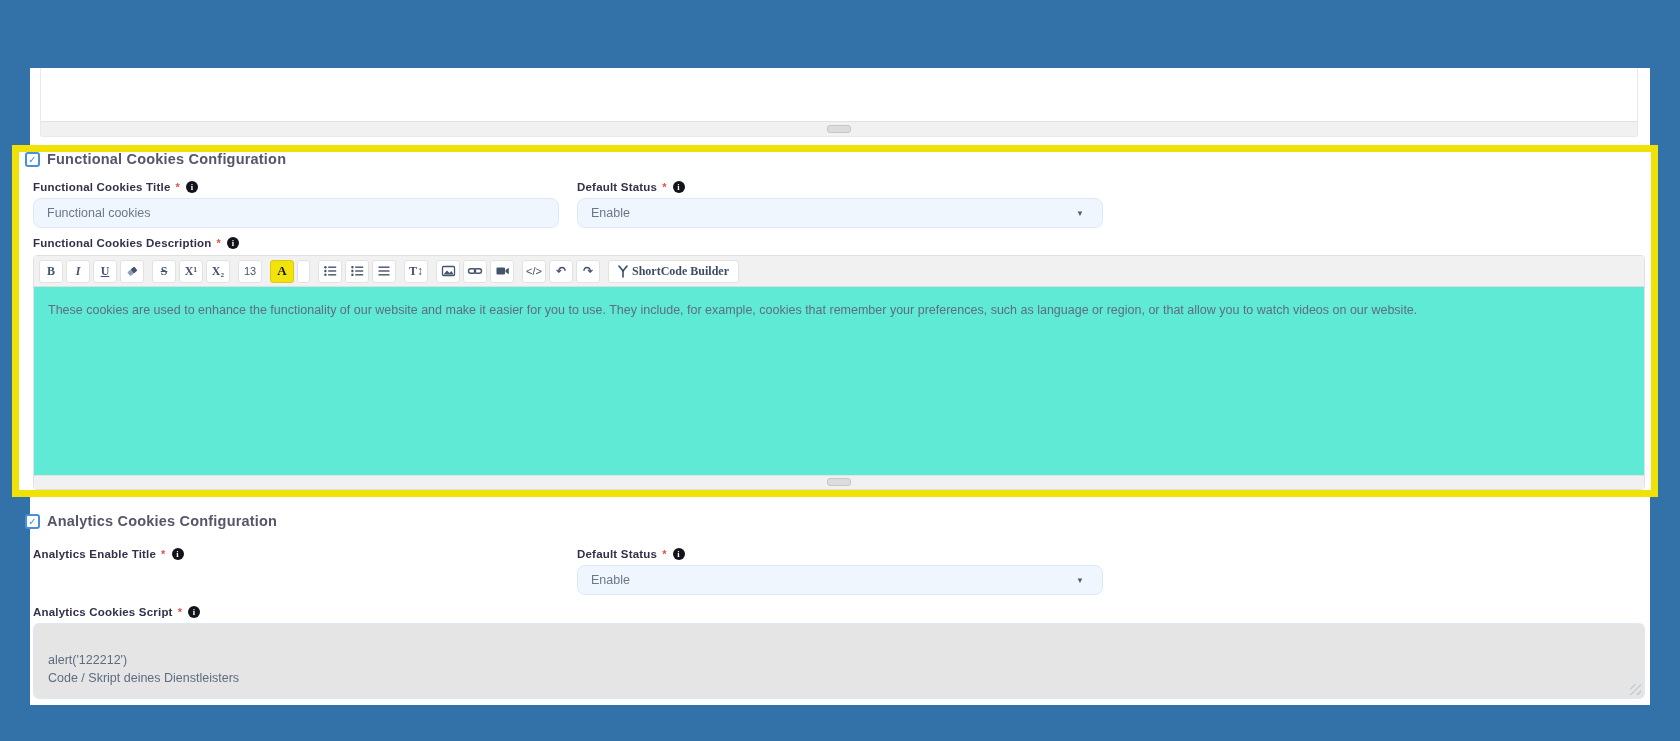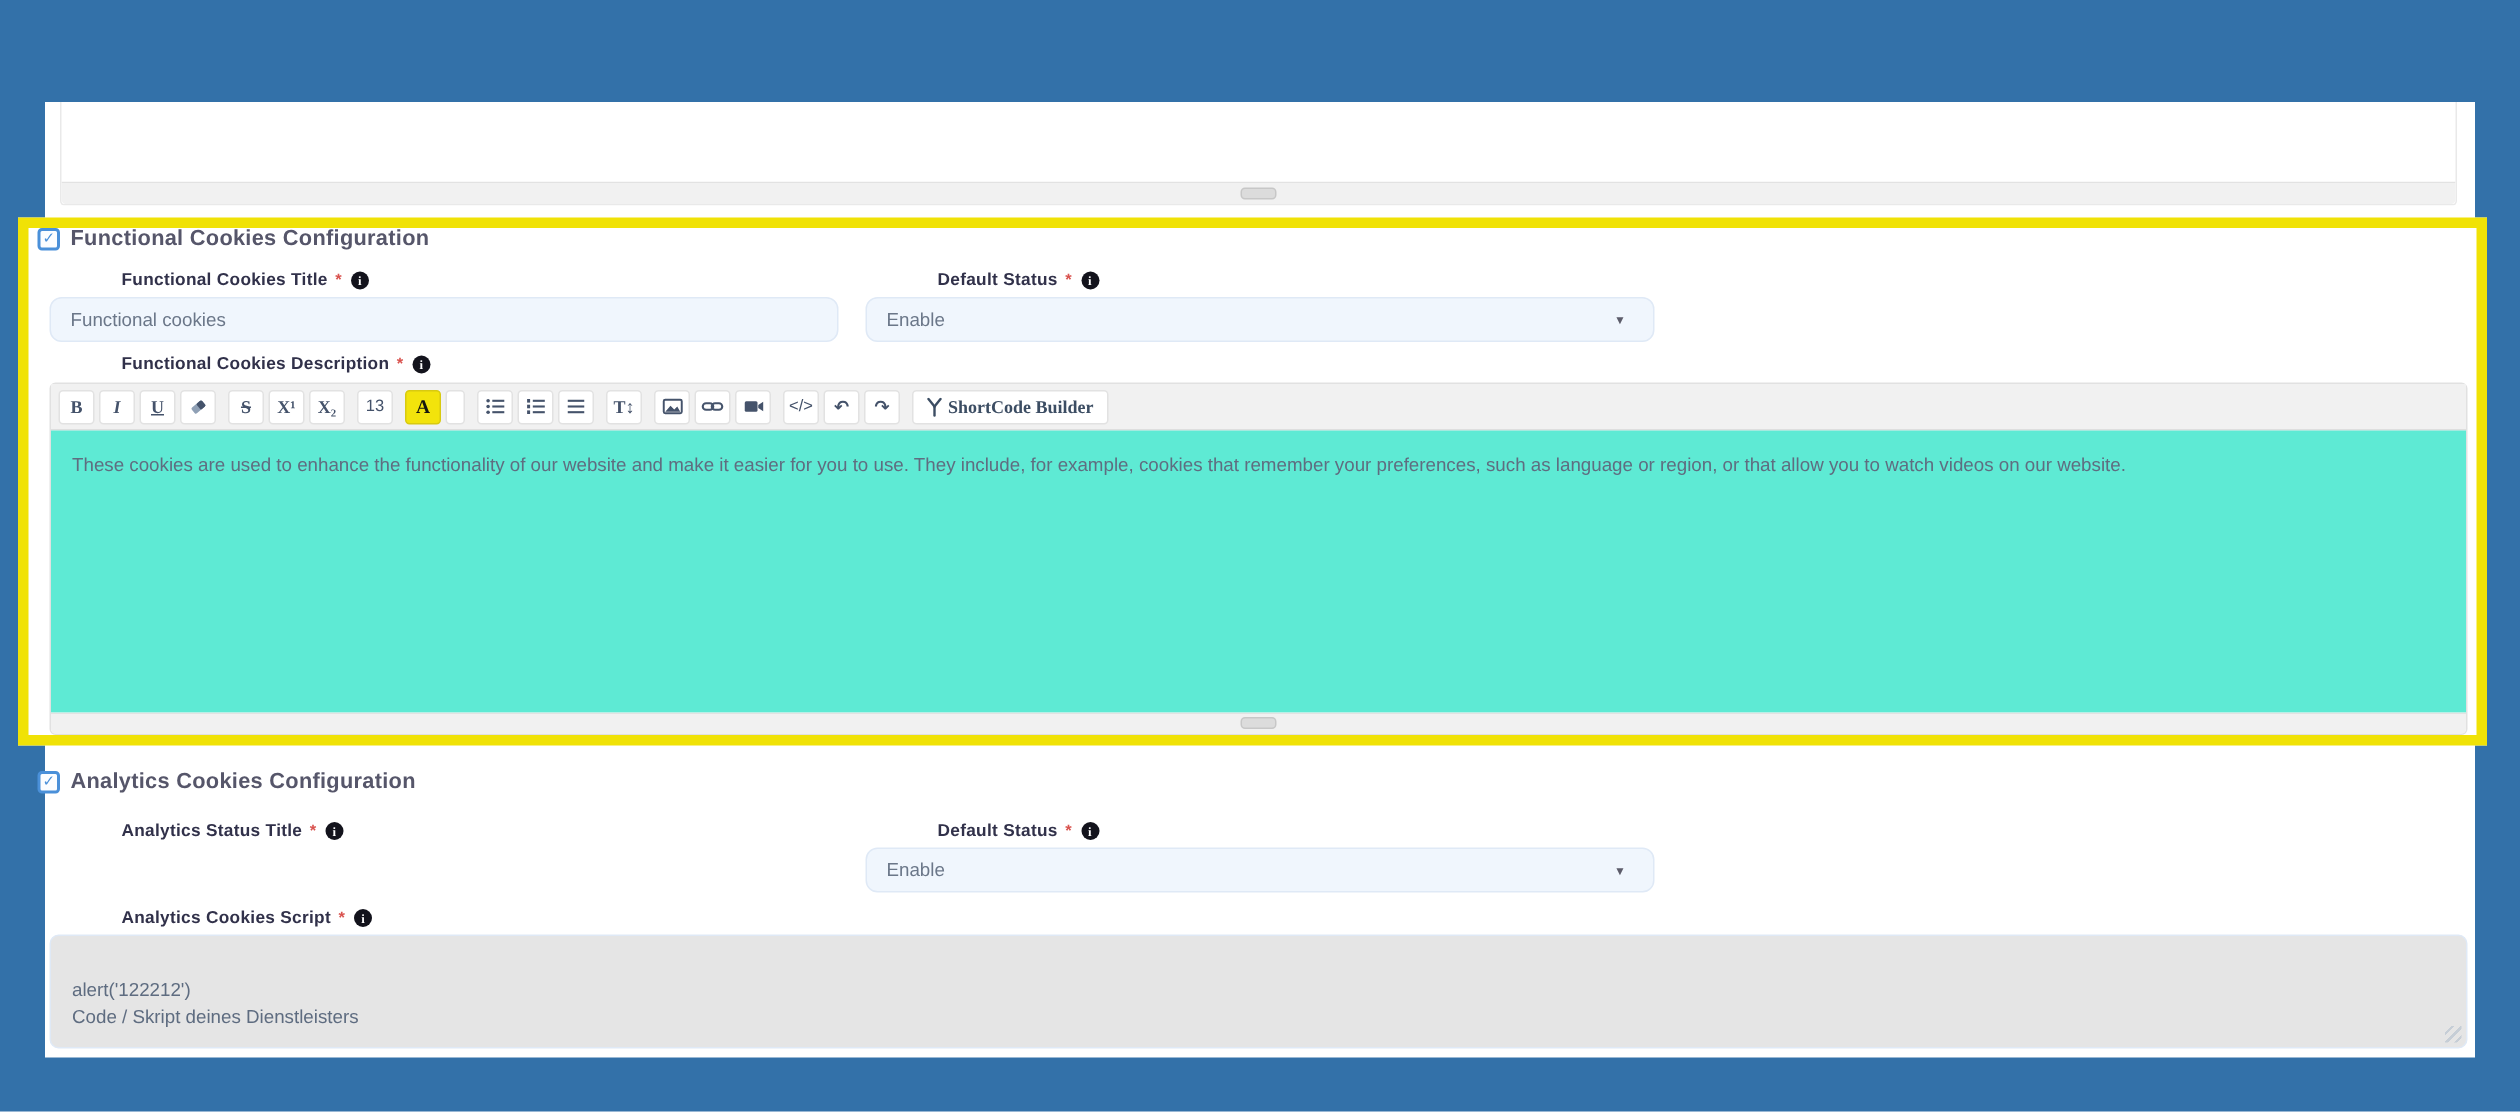--- a/index.html
+++ b/index.html
@@ -21,21 +21,21 @@
     background:#ffffff; border:7px solid #f0e206; }
 
   
   .checkbox { position:absolute; width:15px; height:15px; background:#fbfdff;
     border:2px solid #4a90d9; border-radius:3px; display:flex; align-items:center; justify-content:center;
     font-size:10px; font-weight:bold; color:#4a90d9; line-height:1; }
   .section-heading { position:absolute; font-size:14.5px; font-weight:bold; color:#56566a; letter-spacing:.2px; }
 
   
   .field-label { position:absolute; display:flex; align-items:center; gap:4px;
-    font-size:11.5px; font-weight:bold; color:#31314a; letter-spacing:.2px;margin-left:48px; }
+    font-size:11.5px; font-weight:bold; color:#31314a; letter-spacing:.2px; }
   .req { color:#d9534f; font-size:11px; margin-left:1px; }
   .info-icon { width:12px; height:12px; border-radius:50%; background:#13131c; color:#fff;
     display:inline-flex; align-items:center; justify-content:center;
     font-family:"Liberation Serif","DejaVu Serif",serif; font-weight:bold; font-size:8.5px; margin-left:2px; }
 
   
   .text-input { position:absolute; height:30px; background:#f0f6fd; border:1px solid #dfe9f6;
     border-radius:8px; display:flex; align-items:center; padding:0 13px;
     font-size:12.5px; color:#6b7789; }
   .select-box { position:absolute; height:30px; background:#f0f6fd; border:1px solid #dfe9f6;
@@ -232,21 +232,21 @@
       <div class="resize-handle"></div>
     </div>
   </div>
 
   <div class="checkbox" style="left:25px; top:514px;">
     <span>✓</span>
   </div>
   <div class="section-heading" style="left:47px; top:513px;">Analytics Cookies Configuration</div>
 
   <div class="field-label" style="left:33px; top:548px;">
-    <span>Analytics Status Title</span>
+    <span>Analytics Enable Title</span>
       <span class="req">*</span>
     <span class="info-icon">
         <span>i</span>
       </span>
   </div>
 
   <div class="field-label" style="left:577px; top:548px;">
     <span>Default Status</span>
       <span class="req">*</span>
     <span class="info-icon">

